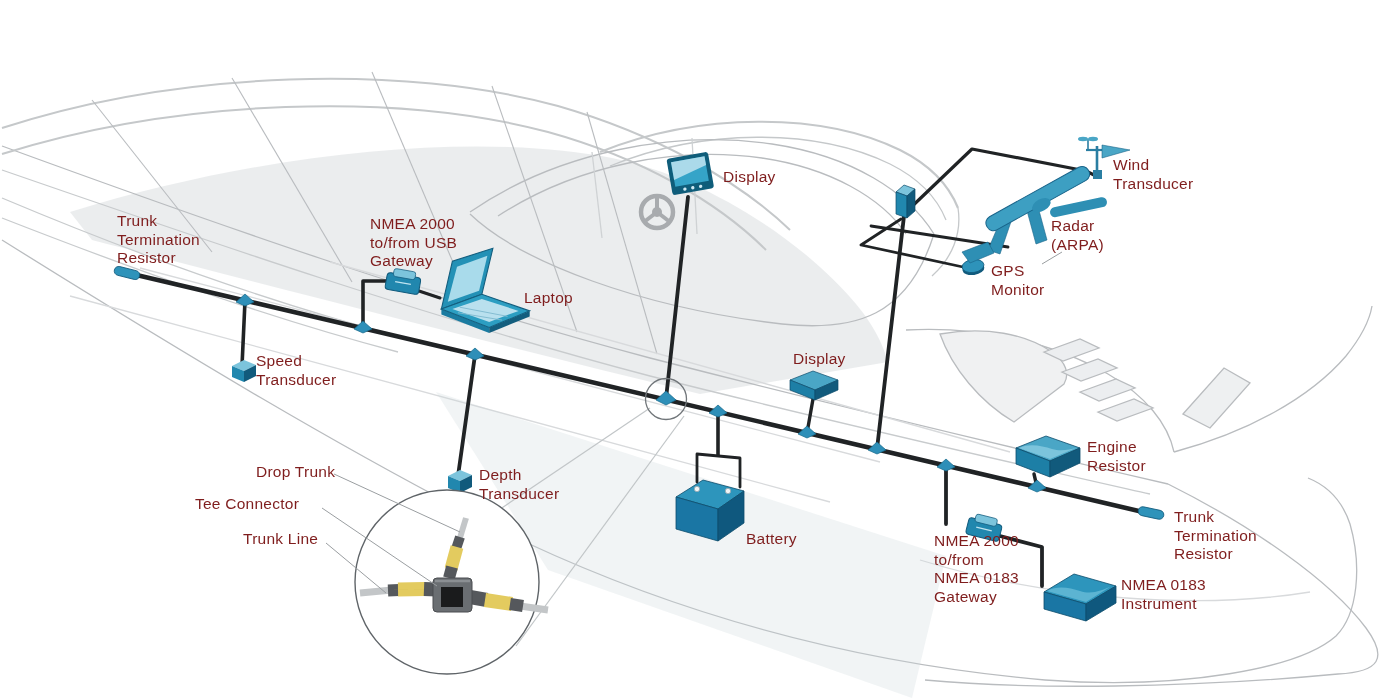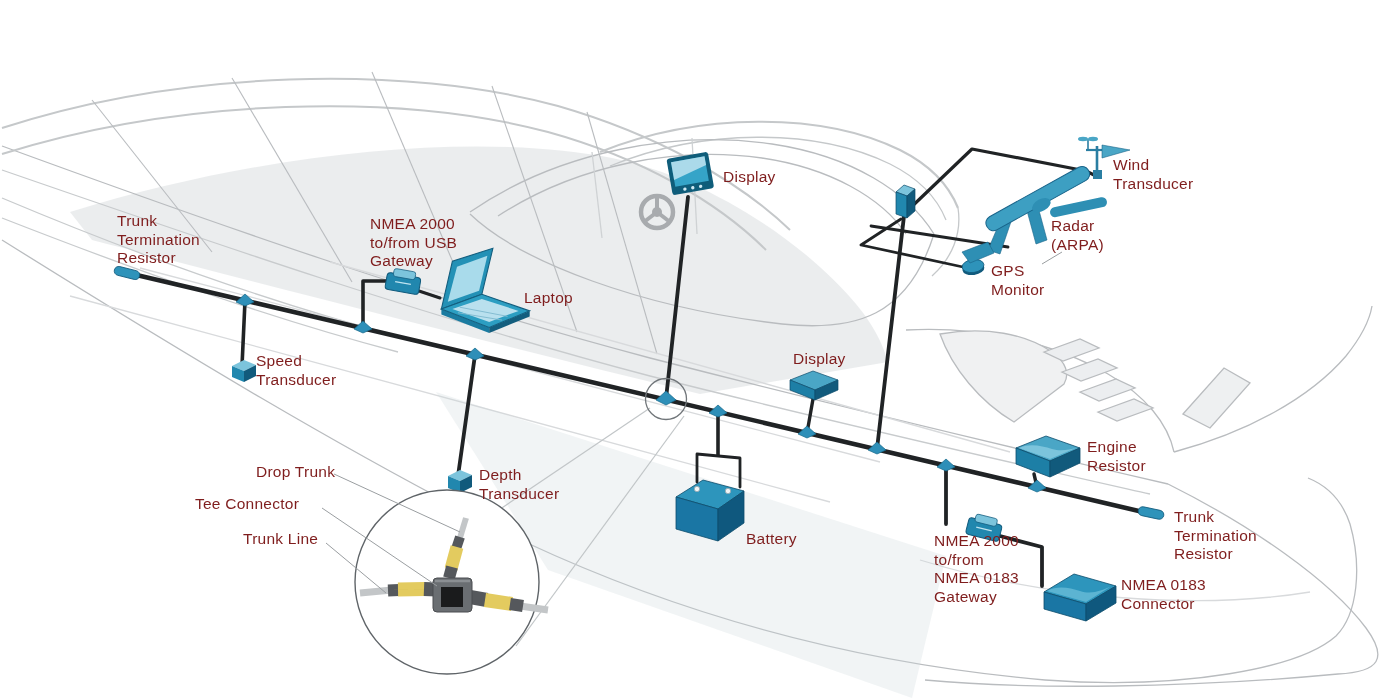--- a/index.html
+++ b/index.html
@@ -317,21 +317,21 @@
 
   <div class="label" style="left:934px;top:532px">
     <span>NMEA 2000</span>
     <span>to/from</span>
     <span>NMEA 0183</span>
     <span>Gateway</span>
   </div>
 
   <div class="label" style="left:1121px;top:576px">
     <span>NMEA 0183</span>
-    <span>Connector</span>
+    <span>Instrument</span>
   </div>
 
   <div class="label" style="left:256px;top:463px">
     <span>Drop Trunk</span>
   </div>
 
   <div class="label" style="left:195px;top:495px">
     <span>Tee Connector</span>
   </div>
 

